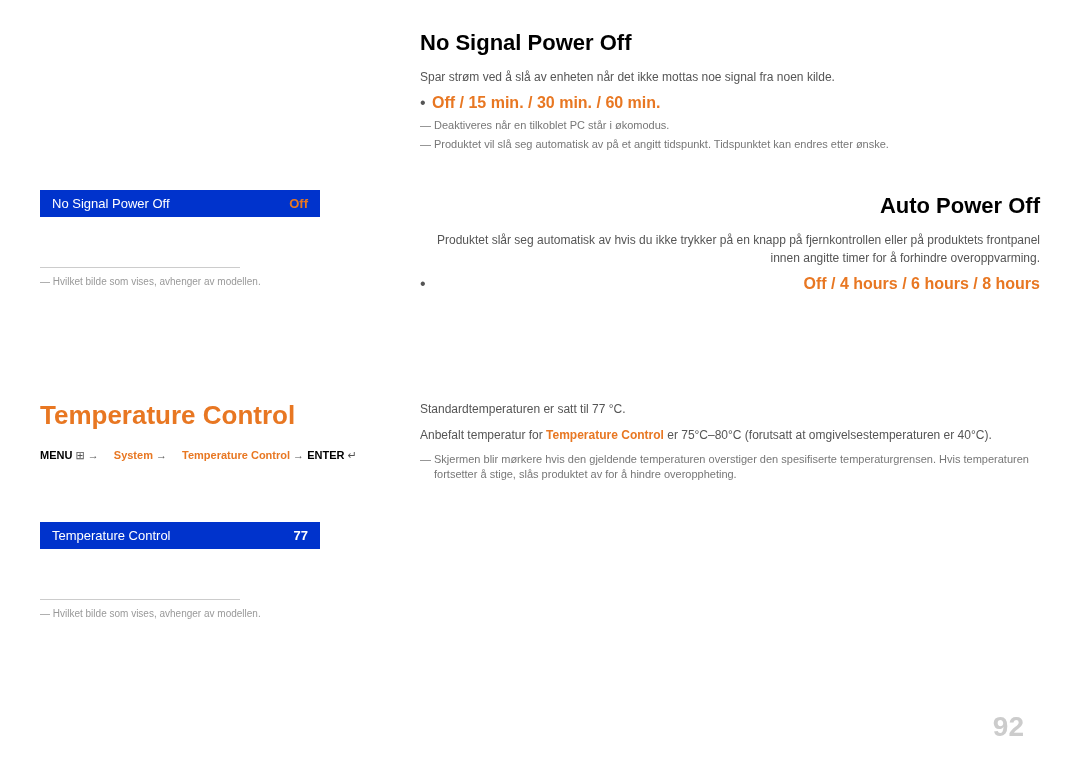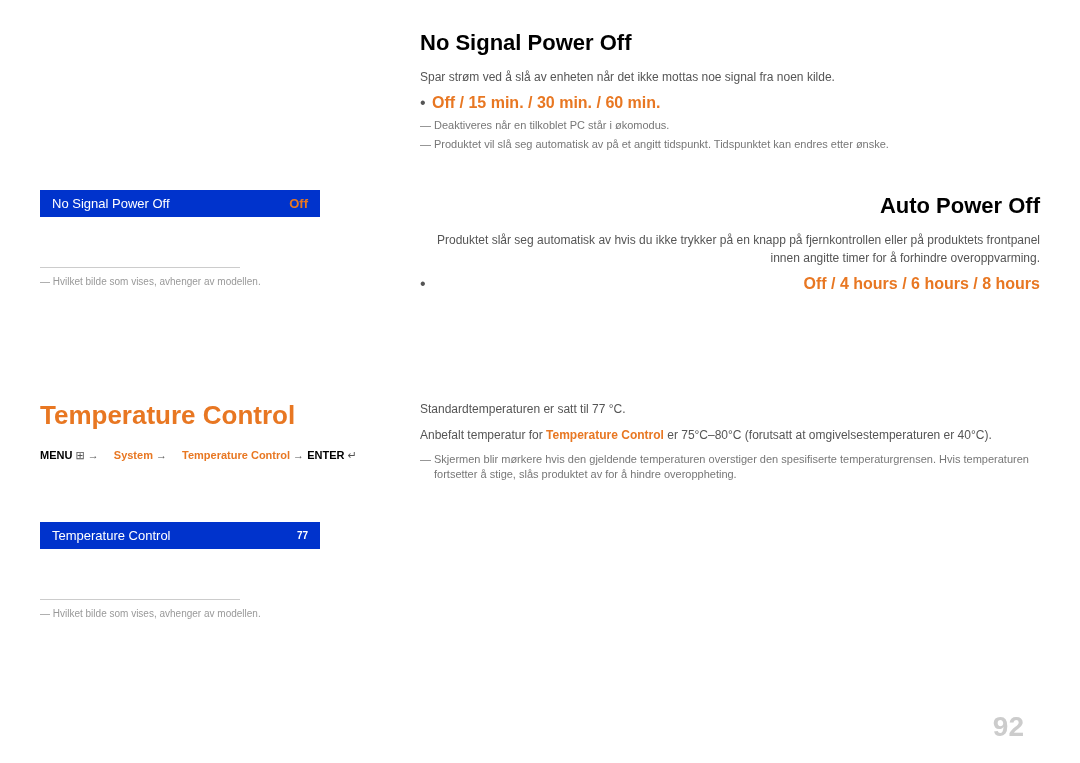--- a/index.html
+++ b/index.html
@@ -178,21 +178,21 @@
       width: 280px;
       margin-bottom: 20px;
     }
 
     .temp-display-box .label {
       font-size: 13px;
       color: #fff;
     }
 
     .temp-display-box .value {
-      font-size: 10px;
+      font-size: 13px;
       color: #fff;
       font-weight: bold;
     }
 
     
     .auto-section {
       margin-top: 40px;
       text-align: right;
     }
 

